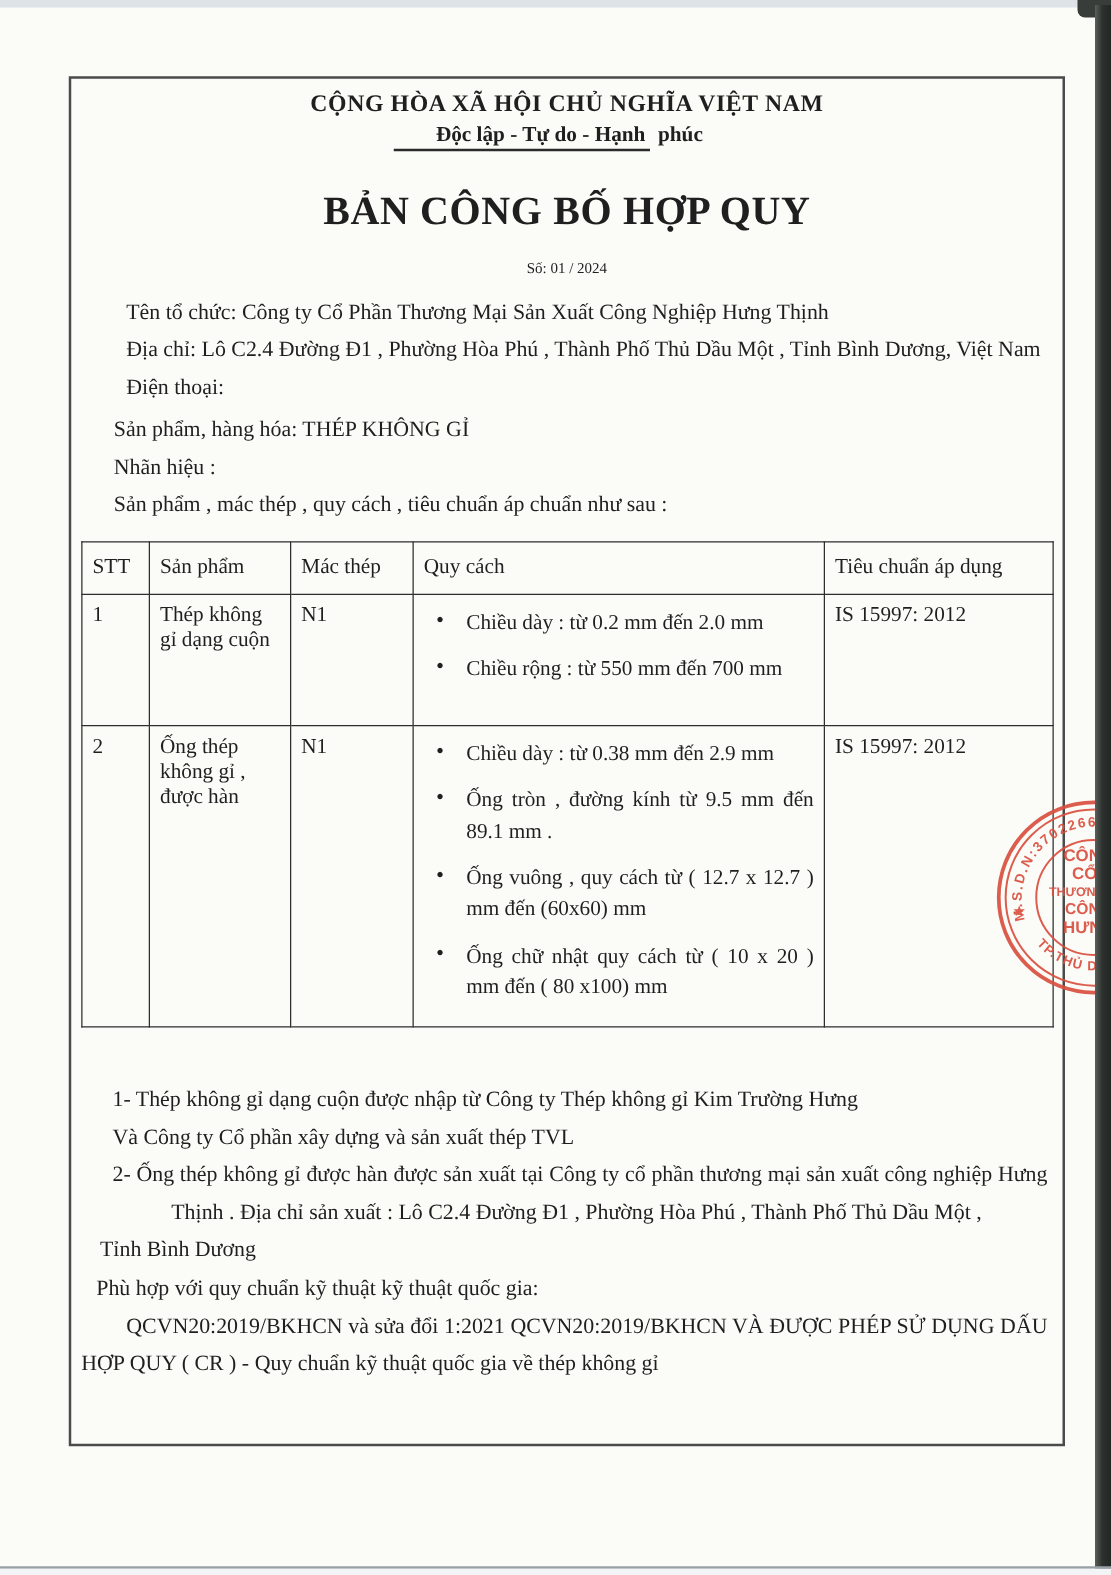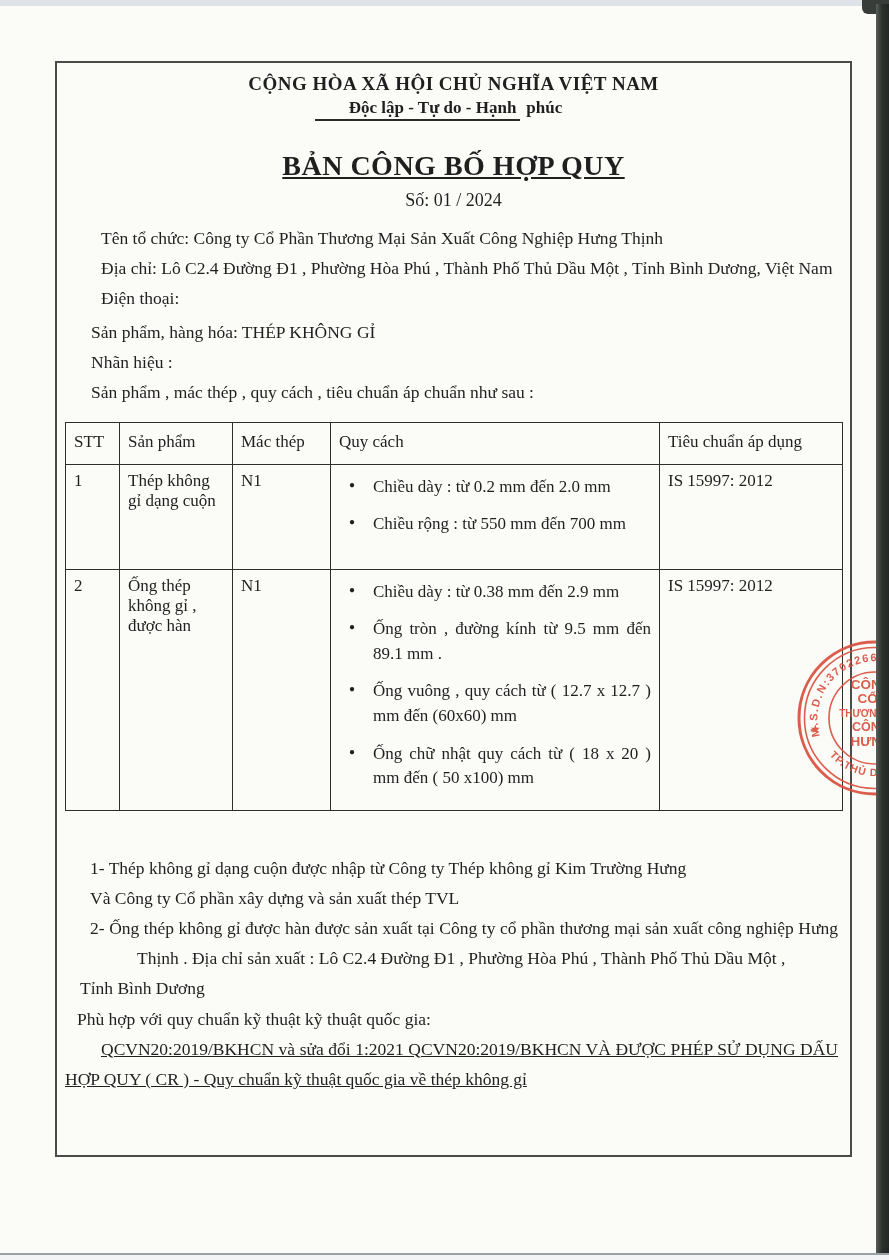--- a/index.html
+++ b/index.html
@@ -25,22 +25,22 @@
     border:2px solid #4b4b4b;background:transparent;z-index:1;
     padding:0 8px;box-sizing:border-box;
   }
 
   .center{text-align:center;}
   .nat-line1{margin-top:10px;font-size:19px;font-weight:bold;letter-spacing:.5px;}
   .nat-line2{margin-top:3px;font-size:17px;font-weight:bold;}
   .motto-underline{border-bottom:2px solid #2a2a2a;padding:0 4px 2px 34px;margin-left:-30px;}
   .motto-rest{padding-left:6px;}
 
-  .doc-title{margin-top:32px;font-size:28px;font-weight:bold;letter-spacing:.5px;text-decoration:underline;}
-  .doc-number{margin-top:8px;font-size:18px;}
+  .doc-title{margin-top:32px;font-size:32px;font-weight:bold;letter-spacing:.5px;}
+  .doc-number{margin-top:20px;font-size:12px;}
 
   .body-text{font-size:17.5px;line-height:1.72;}
   .org-block{margin-top:12px;margin-left:36px;margin-right:6px;}
   .product-block{margin-left:26px;margin-right:6px;margin-top:4px;}
   .bold{font-weight:normal;}
 
   
   table.products{
     border-collapse:collapse;margin-top:14px;margin-left:0;
     width:777px;table-layout:fixed;font-size:17px;
@@ -64,21 +64,21 @@
   tr.row2 td{height:228px;}
   .spec{position:relative;padding-left:34px;margin:4px 0 13px 0;text-align:justify;line-height:1.45;}
   .spec::before{content:"●";position:absolute;left:10px;top:3px;font-size:10px;color:#1f1f1f;}
 
   
   .notes{margin-top:42px;margin-right:4px;}
   .note1{margin-left:25px;}
   .note2{margin-left:25px;padding-left:47px;text-indent:-47px;text-align:justify;}
   .note3{margin-left:15px;}
   .note4{margin-left:12px;}
-  .note5{margin-left:0;text-indent:36px;text-align:justify;text-decoration:underline;}
+  .note5{margin-left:0;text-indent:36px;text-align:justify;}
 
   
   .stamp{position:absolute;left:793px;top:636px;z-index:3;opacity:.92;}
   .stamp text{font-family:"Liberation Sans","DejaVu Sans",sans-serif;font-weight:bold;}
 </style>
 </head>
 <body>
 
 <div class="scan-top-strip"></div>
 <div class="scan-corner"></div>
@@ -133,21 +133,21 @@
         <td class="c-standard">IS 15997: 2012</td>
       </tr>
       <tr class="row2">
         <td class="c-stt">2</td>
         <td class="c-product">Ống thép không gỉ , được hàn</td>
         <td class="c-grade">N1</td>
         <td class="c-specs">
           <div class="spec">Chiều dày : từ 0.38 mm đến 2.9 mm</div>
           <div class="spec">Ống tròn , đường kính từ 9.5 mm đến 89.1 mm .</div>
           <div class="spec">Ống vuông , quy cách từ ( 12.7 x 12.7 ) mm đến (60x60) mm</div>
-          <div class="spec">Ống chữ nhật quy cách từ ( 18 x 20 ) mm đến ( 50 x100) mm</div>
+          <div class="spec">Ống chữ nhật quy cách từ ( 10 x 20 ) mm đến ( 80 x100) mm</div>
         </td>
         <td class="c-standard">IS 15997: 2012</td>
       </tr>
     </tbody>
   </table>
 
   <div class="notes body-text">
     <div class="note1">
       <div>1- Thép không gỉ dạng cuộn được nhập từ Công ty Thép không gỉ Kim Trường Hưng</div>
       <div>Và Công ty Cổ phần xây dựng và sản xuất thép TVL</div>

